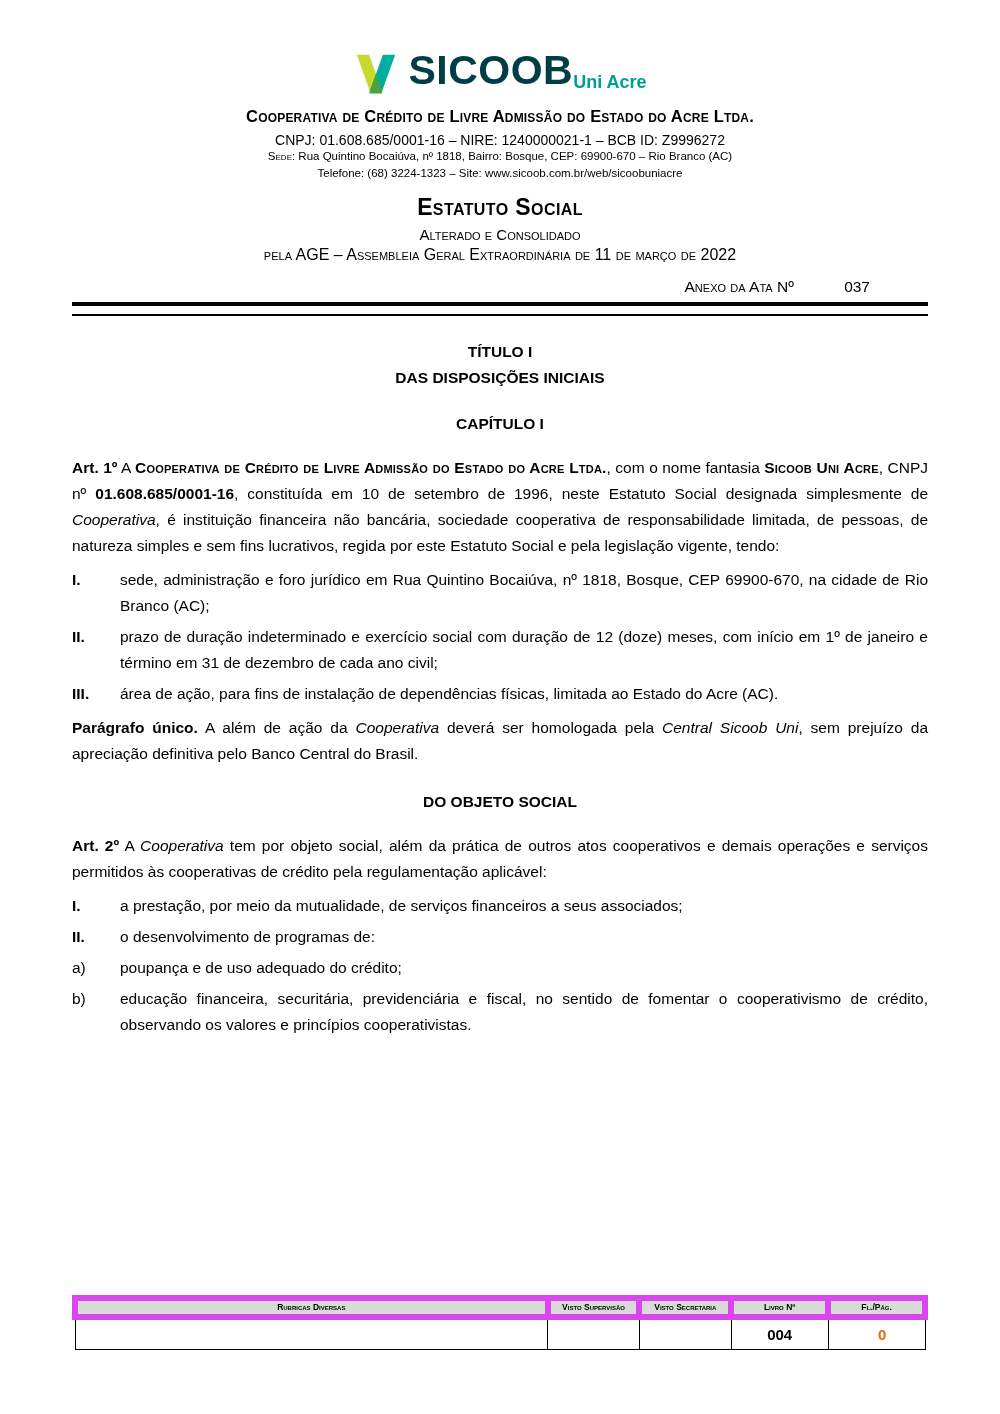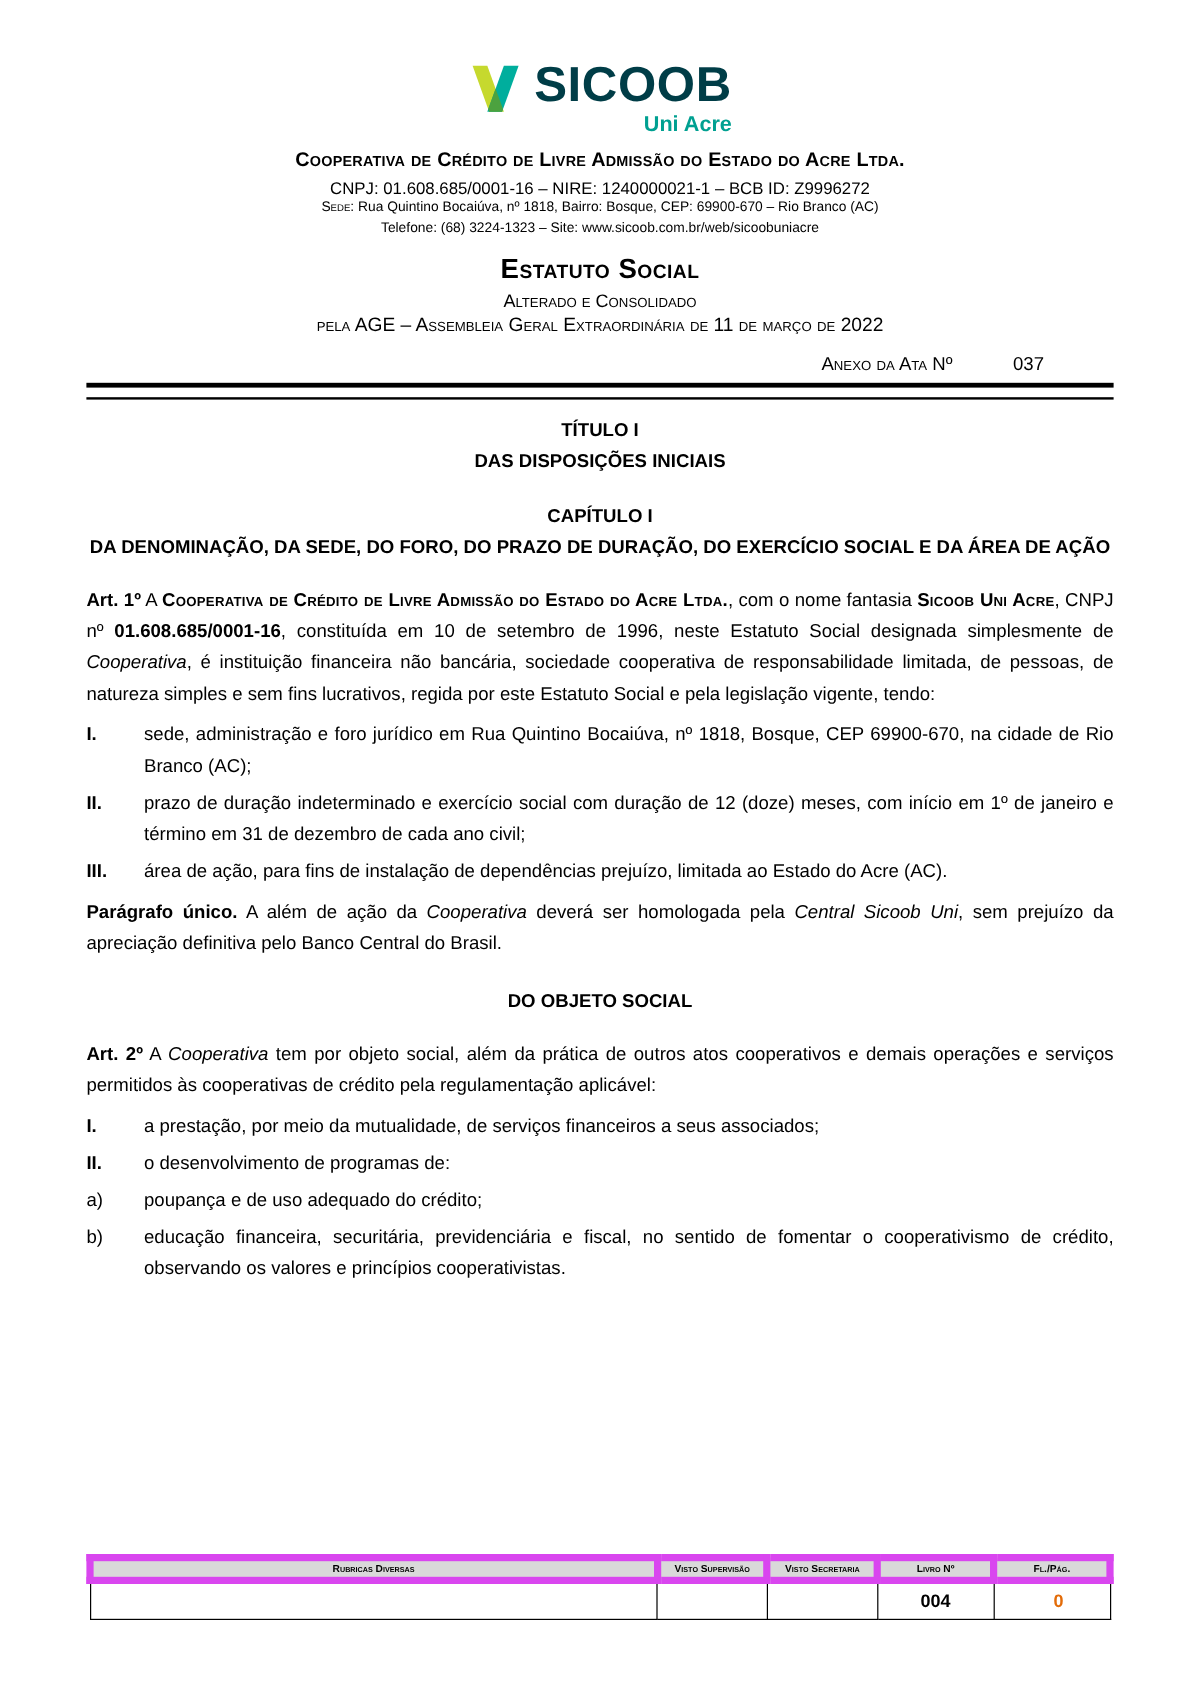--- a/index.html
+++ b/index.html
@@ -14,35 +14,35 @@
     width: 1000px; height: 1414px;
     padding: 50px 72px 0 72px;
     box-sizing: border-box;
     overflow: hidden;
     background: #ffffff;
   }
   
   .doc-header { text-align: center; }
   .logo { display: flex; justify-content: center; align-items: flex-start; gap: 9px; margin-bottom: 12px; }
   .logo-mark { width: 46px; height: 42px; margin-top: 3px; }
-  .logo-text { display: flex; flex-direction: column; align-items: flex-end; }
+  .logo-text { display: flex; align-items: flex-end; }
   .logo-brand { font-size: 41px; font-weight: bold; line-height: 1; letter-spacing: 0.5px; }
   .logo-sub { font-size: 18px; font-weight: bold; margin-top: 3px; line-height: 1; }
   .coop-name { font-size: 16.5px; font-weight: bold; font-variant: small-caps; letter-spacing: 0.2px; }
   .cnpj-line { font-size: 14px; margin-top: 6px; }
   .addr-line { font-size: 11.5px; line-height: 1.45; }
   .doc-title { font-size: 23px; font-weight: bold; font-variant: small-caps; margin-top: 13px; letter-spacing: 0.4px; }
   .subtitle1 { font-size: 15px; font-variant: small-caps; margin-top: 5px; }
   .subtitle2 { font-size: 16px; font-variant: small-caps; margin-top: 3px; }
   .annex-row { font-size: 15.5px; text-align: right; margin-top: 14px; padding-right: 58px; }
   .annex-label { font-variant: small-caps; }
   .annex-number { display: inline-block; margin-left: 46px; }
   .header-rule { margin-top: 6px; height: 8px; border-top: 4px solid #000; border-bottom: 2px solid #000; }
   
-  .doc-body { margin-top: 13px; font-size: 15.5px; line-height: 26px; }
+  .doc-body { margin-top: 23px; font-size: 15.5px; line-height: 26px; }
   .heading { text-align: center; font-weight: bold; }
   .para { text-align: justify; margin: 0; }
   .seg-b { font-weight: bold; }
   .seg-i { font-style: italic; }
   .seg-bsc { font-weight: bold; font-variant: small-caps; letter-spacing: 0.2px; }
   .seg-sc { font-variant: small-caps; }
   .list { margin: 0; }
   .li { display: flex; margin-top: 5px; }
   .li .marker { flex: 0 0 48px; font-weight: bold; }
   .li.sub .marker { font-weight: normal; }
@@ -106,37 +106,36 @@
 
   <main class="doc-body">
 
     <div class="heading">
       <div>TÍTULO I</div>
       <div>DAS DISPOSIÇÕES INICIAIS</div>
     </div>
 
     <div class="heading mt20">
       <div>CAPÍTULO I</div>
-      <div>DA DENOMINAÇÃO, DA SEDE, DO FORO, DO PRAZO DE DURAÇÃO, DO EXERCÍCIO SOCIAL E DA ÁREA DE AÇÃO</div>
     </div>
 
     <p class="para mt18"><span class="seg-b">Art. 1º</span><span> A </span><span class="seg-bsc">Cooperativa de Crédito de Livre Admissão do Estado do Acre Ltda.</span><span>, com o nome fantasia </span><span class="seg-bsc">Sicoob Uni Acre</span><span>, CNPJ nº </span><span class="seg-b">01.608.685/0001-16</span><span>, constituída em 10 de setembro de 1996, neste Estatuto Social designada simplesmente de </span><span class="seg-i">Cooperativa</span><span>, é instituição financeira não bancária, sociedade cooperativa de responsabilidade limitada, de pessoas, de natureza simples e sem fins lucrativos, regida por este Estatuto Social e pela legislação vigente, tendo:</span></p>
 
     <div class="list mt8">
       <div class="li">
         <span class="marker">I.</span>
         <span class="itext">sede, administração e foro jurídico em Rua Quintino Bocaiúva, nº 1818, Bosque, CEP 69900-670, na cidade de Rio Branco (AC);</span>
       </div>
       <div class="li">
         <span class="marker">II.</span>
         <span class="itext">prazo de duração indeterminado e exercício social com duração de 12 (doze) meses, com início em 1º de janeiro e término em 31 de dezembro de cada ano civil;</span>
       </div>
       <div class="li">
         <span class="marker">III.</span>
-        <span class="itext">área de ação, para fins de instalação de dependências prejuízo, limitada ao Estado do Acre (AC).</span>
+        <span class="itext">área de ação, para fins de instalação de dependências físicas, limitada ao Estado do Acre (AC).</span>
       </div>
     </div>
 
     <p class="para mt8"><span class="seg-b">Parágrafo único.</span><span> A além de ação da </span><span class="seg-i">Cooperativa</span><span> deverá ser homologada pela </span><span class="seg-i">Central Sicoob Uni</span><span>, sem prejuízo da apreciação definitiva pelo Banco Central do Brasil.</span></p>
 
     <div class="heading mt22">
       <div>DO OBJETO SOCIAL</div>
     </div>
 
     <p class="para mt18"><span class="seg-b">Art. 2º</span><span> A </span><span class="seg-i">Cooperativa</span><span> tem por objeto social, além da prática de outros atos cooperativos e demais operações e serviços permitidos às cooperativas de crédito pela regulamentação aplicável:</span></p>

